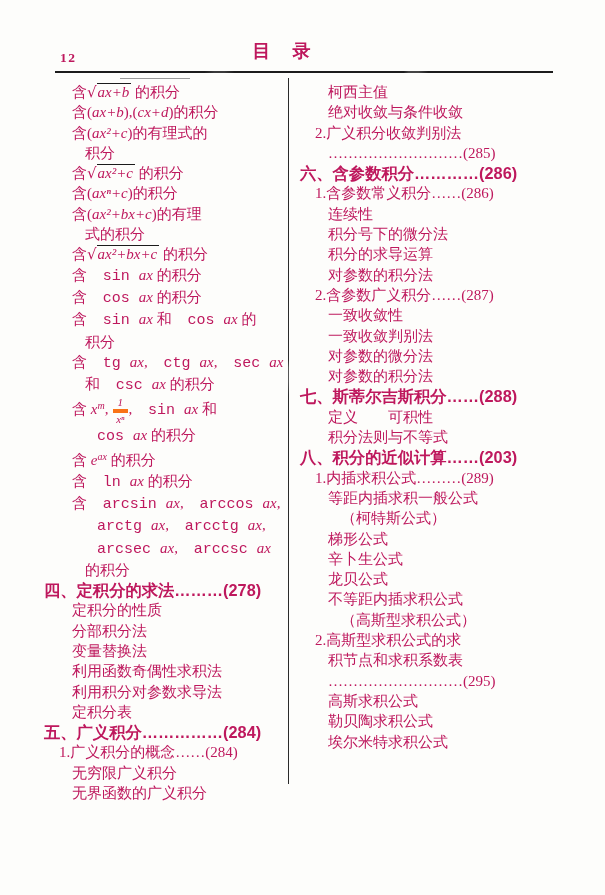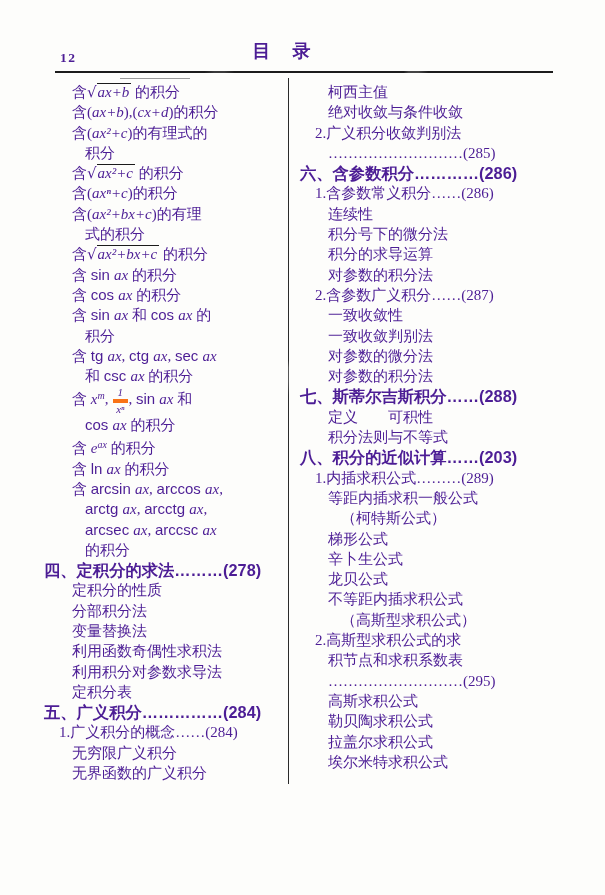--- a/index.html
+++ b/index.html
@@ -4,21 +4,21 @@
 <style>
   html,body{margin:0;padding:0;}
   body{
     background:#888;
     font-family:"Liberation Serif","DejaVu Serif",serif;
   }
   .page{
     position:relative;
     width:605px;height:895px;
     background:#fdfdfb;
-    color:#4c1d95;
+    color:#be185d;
     overflow:hidden;
   }
   .pageno{
     position:absolute;left:60px;top:50px;
     font-size:13.5px;letter-spacing:1.5px;font-weight:bold;
   }
   .title{
     position:absolute;left:0;top:39px;width:565px;
     text-align:center;
     font-family:Liberation Sans, sans-serif;
@@ -48,21 +48,21 @@
   .lv0{padding-left:0;}
   .lv1{padding-left:15px;}
   .lv2{padding-left:28px;}
   .lv3{padding-left:41px;}
   .bold{
     font-weight:700;
     font-size:16.3px;
     font-family:"Liberation Sans","DejaVu Sans",sans-serif;
   }
   .mi{font-style:italic;font-family:"Liberation Serif","DejaVu Serif",serif;}
-  .fn{font-family:Liberation Sans, sans-serif;}
+  .fn{font-family:Liberation Mono, monospace;margin-left:12px;}
   .msup{
     font-style:italic;font-size:10px;
     vertical-align:5px;letter-spacing:0;
   }
   .sqrt{white-space:nowrap;}
   .rad{font-style:normal;font-family:"DejaVu Sans",sans-serif;font-size:15px;}
   .radbody{
     font-style:italic;
     border-top:1.2px solid #1b1b1b;
     padding:0 2px 0 1px;
@@ -146,16 +146,15 @@
       <div class="line lv2"><span>梯形公式</span></div>
       <div class="line lv2"><span>辛卜生公式</span></div>
       <div class="line lv2"><span>龙贝公式</span></div>
       <div class="line lv2"><span>不等距内插求积公式</span></div>
       <div class="line lv3"><span>（高斯型求积公式）</span></div>
       <div class="line lv1"><span>2.高斯型求积公式的求</span></div>
       <div class="line lv2"><span>积节点和求积系数表</span></div>
       <div class="line lv2"><span>………………………(295)</span></div>
       <div class="line lv2"><span>高斯求积公式</span></div>
       <div class="line lv2"><span>勒贝陶求积公式</span></div>
-      <div class="line lv2"><span>拉盖尔求积公式</span></div>
       <div class="line lv2"><span>埃尔米特求积公式</span></div>
     </div>
 </div>
 
 </body></html>

